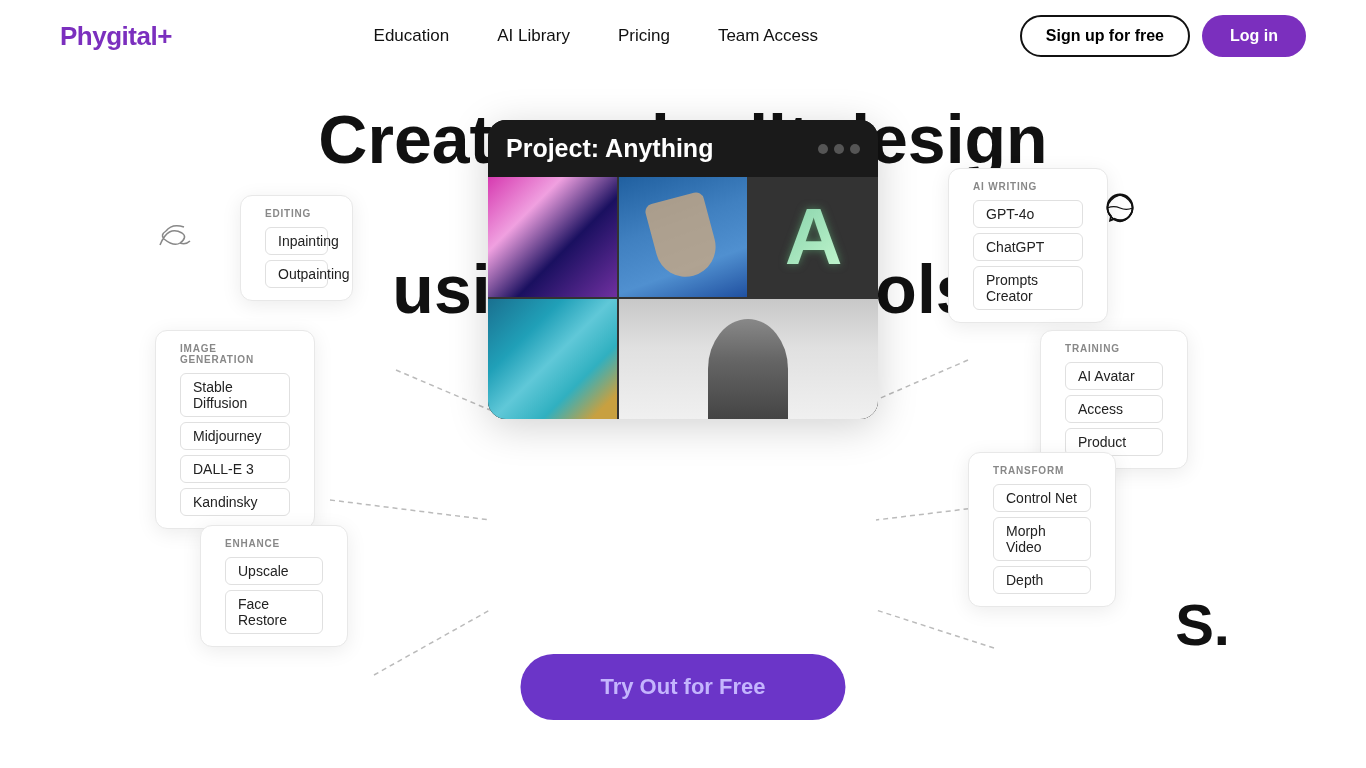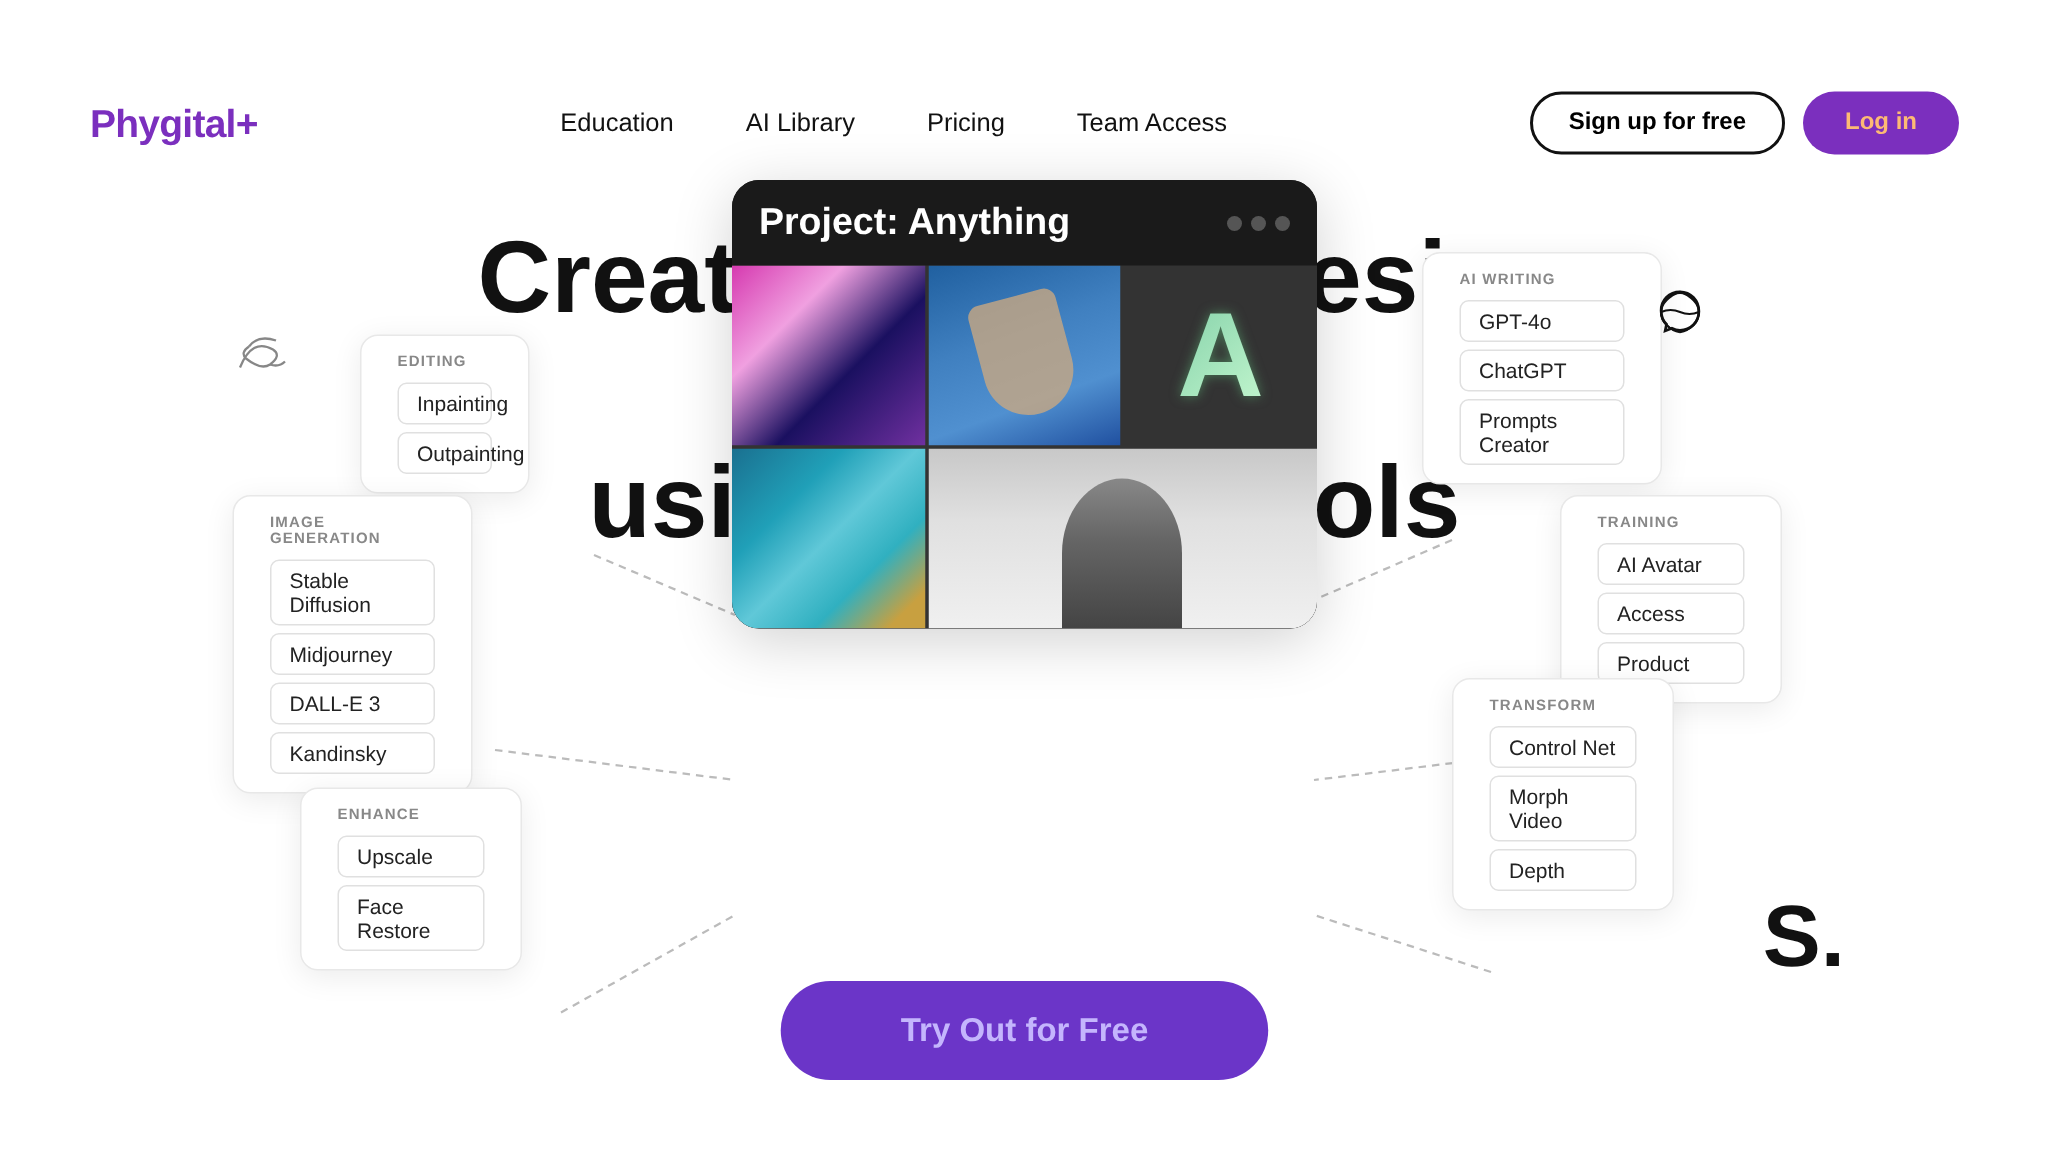--- a/index.html
+++ b/index.html
@@ -14,21 +14,20 @@
 
     
     nav {
       display: flex;
       align-items: center;
       justify-content: space-between;
       padding: 16px 60px;
       height: 72px;
       position: relative;
       z-index: 10;
-      margin-top: 46px;
     }
     .logo {
       font-size: 26px;
       font-weight: 700;
       color: #7B2FBE;
       letter-spacing: -0.5px;
     }
     .nav-links {
       display: flex;
       gap: 48px;
@@ -54,21 +53,21 @@
       background: #fff;
       cursor: pointer;
     }
     .btn-login {
       border: none;
       border-radius: 50px;
       padding: 12px 28px;
       font-size: 16px;
       font-weight: 600;
       background: #7B2FBE;
-      color: #fdba74;
+      color: #ffffff;
       cursor: pointer;
     }
 
     
     .hero {
       text-align: center;
       padding-top: 30px;
       position: relative;
     }
     .hero h1 {
@@ -189,21 +188,20 @@
       margin-bottom: 5px;
       background: #fff;
     }
     .panel-item:last-child { margin-bottom: 0; }
 
     
     .panel-editing {
       left: 240px;
       top: 195px;
       width: 113px;
-      margin-top: 28px;
     }
     
     .panel-imggen {
       left: 155px;
       top: 330px;
       width: 160px;
     }
     
     .panel-enhance {
       left: 200px;

